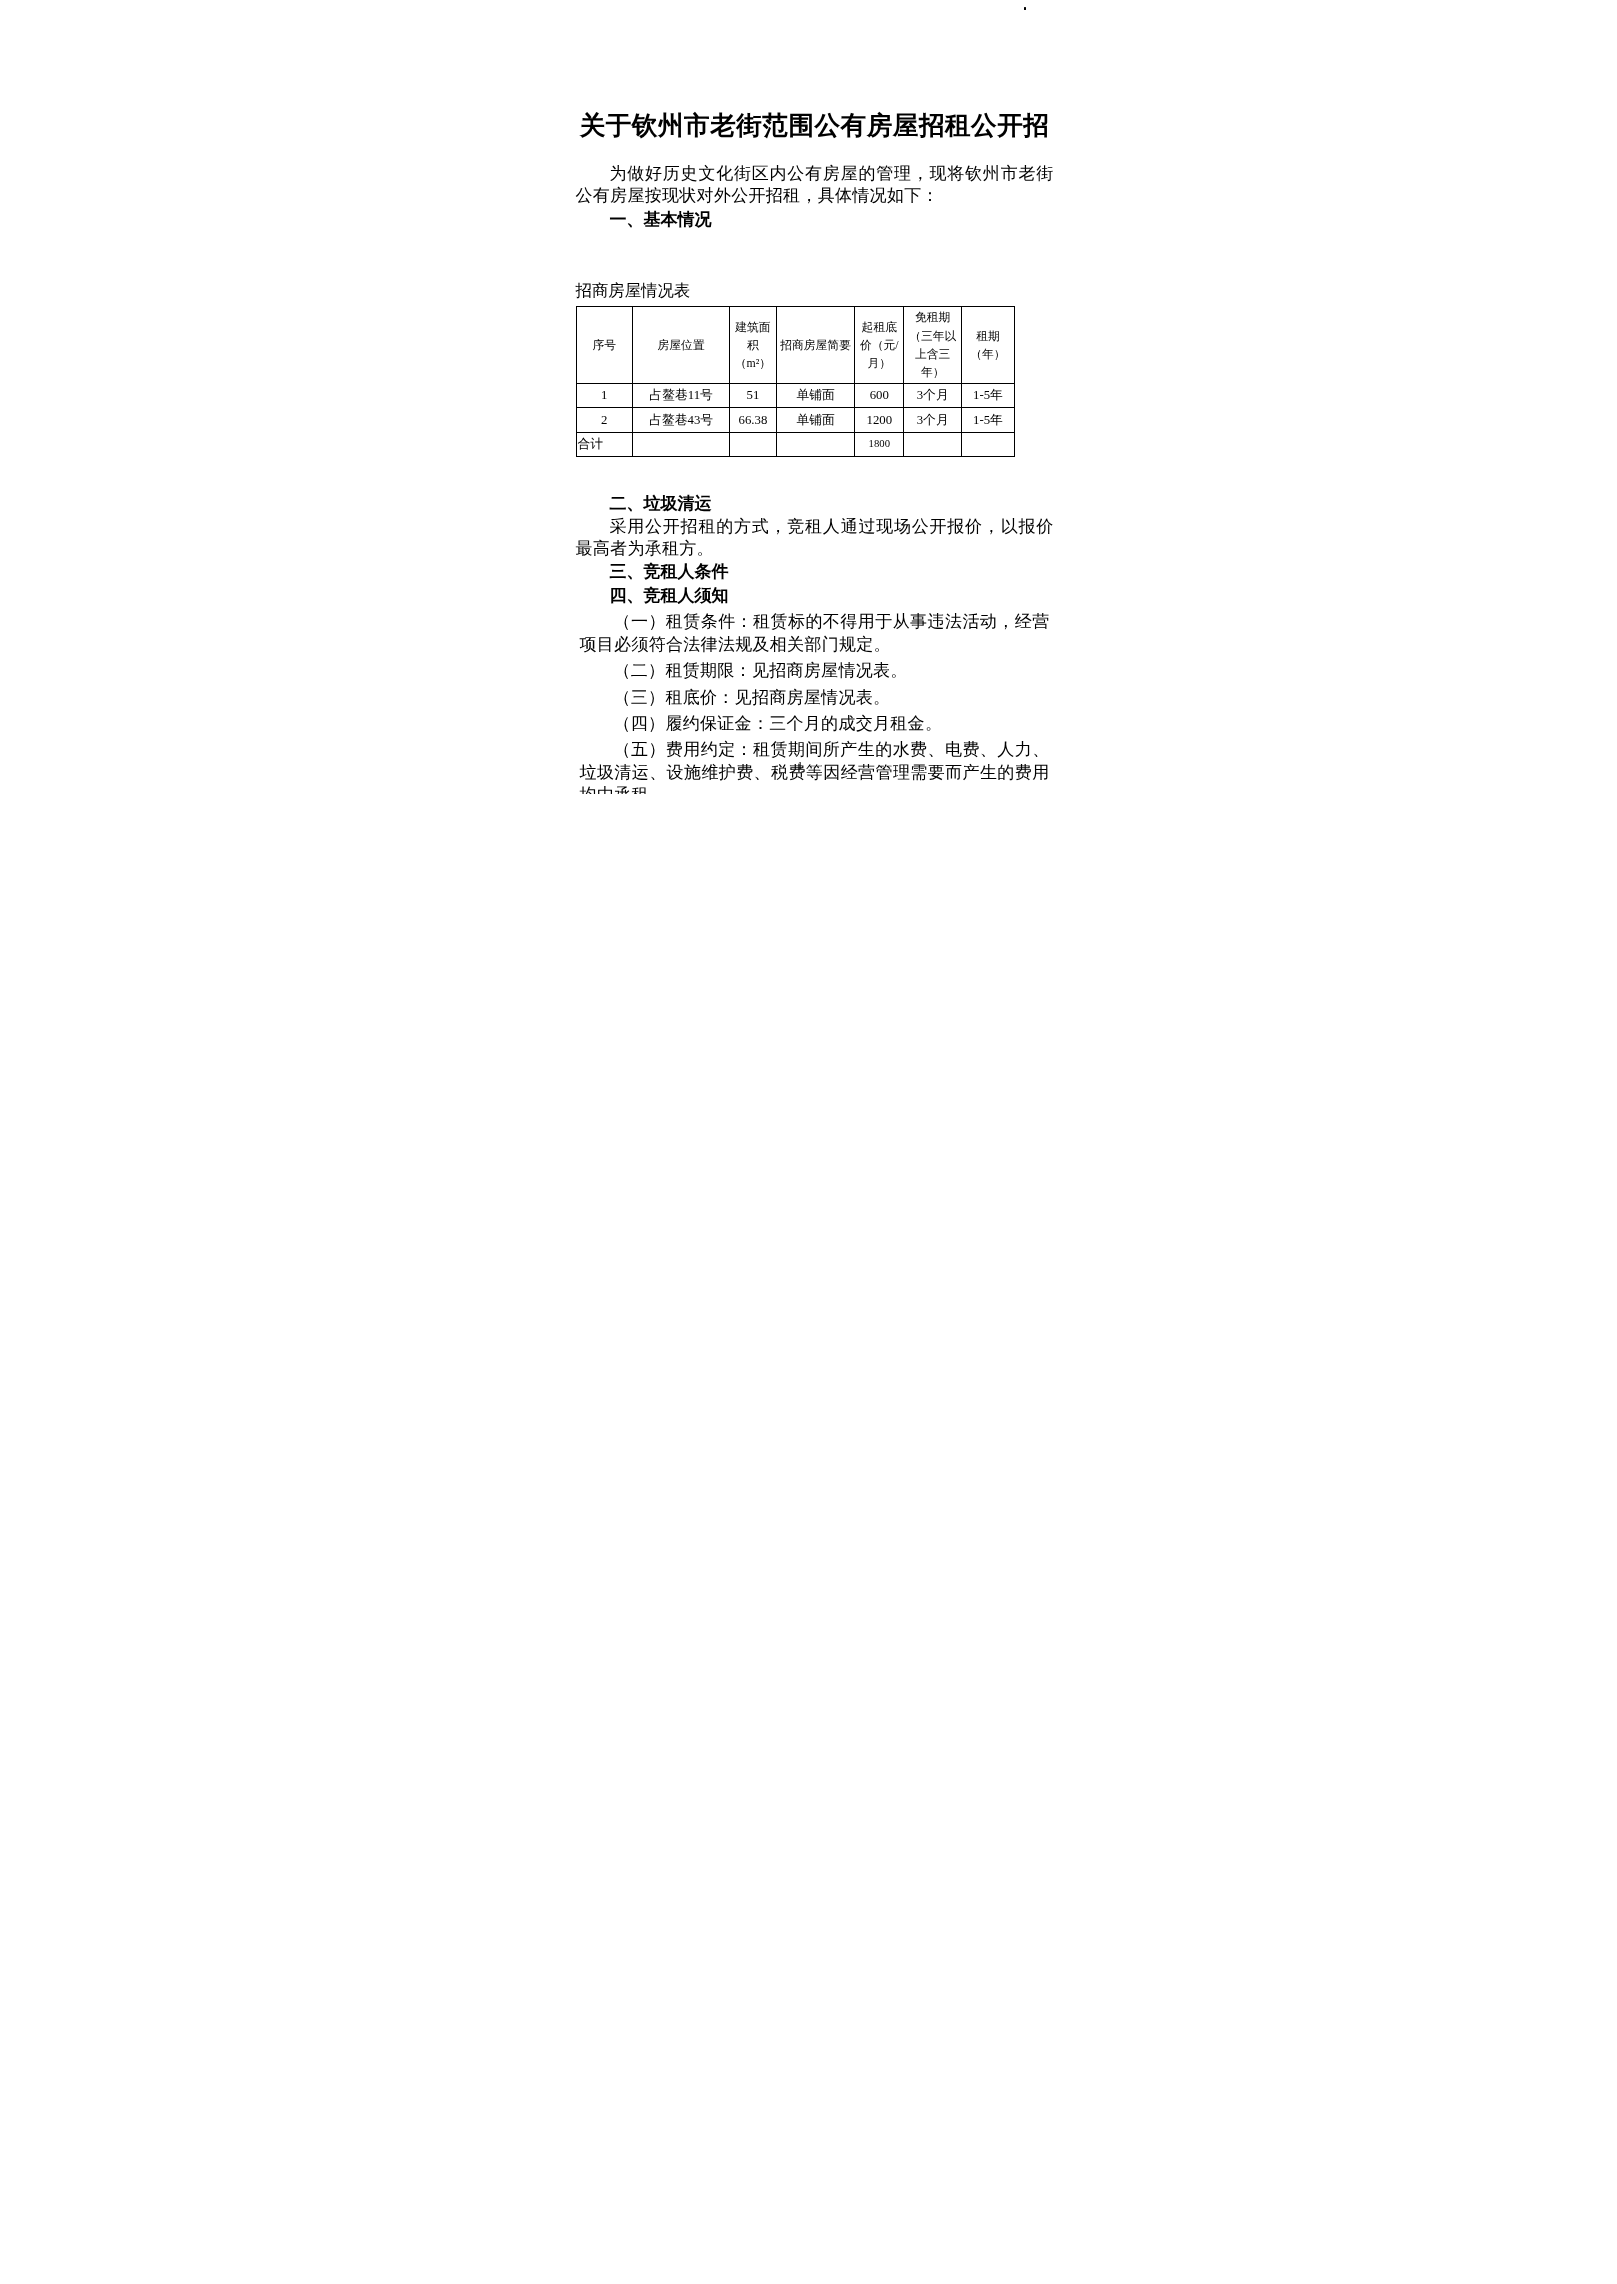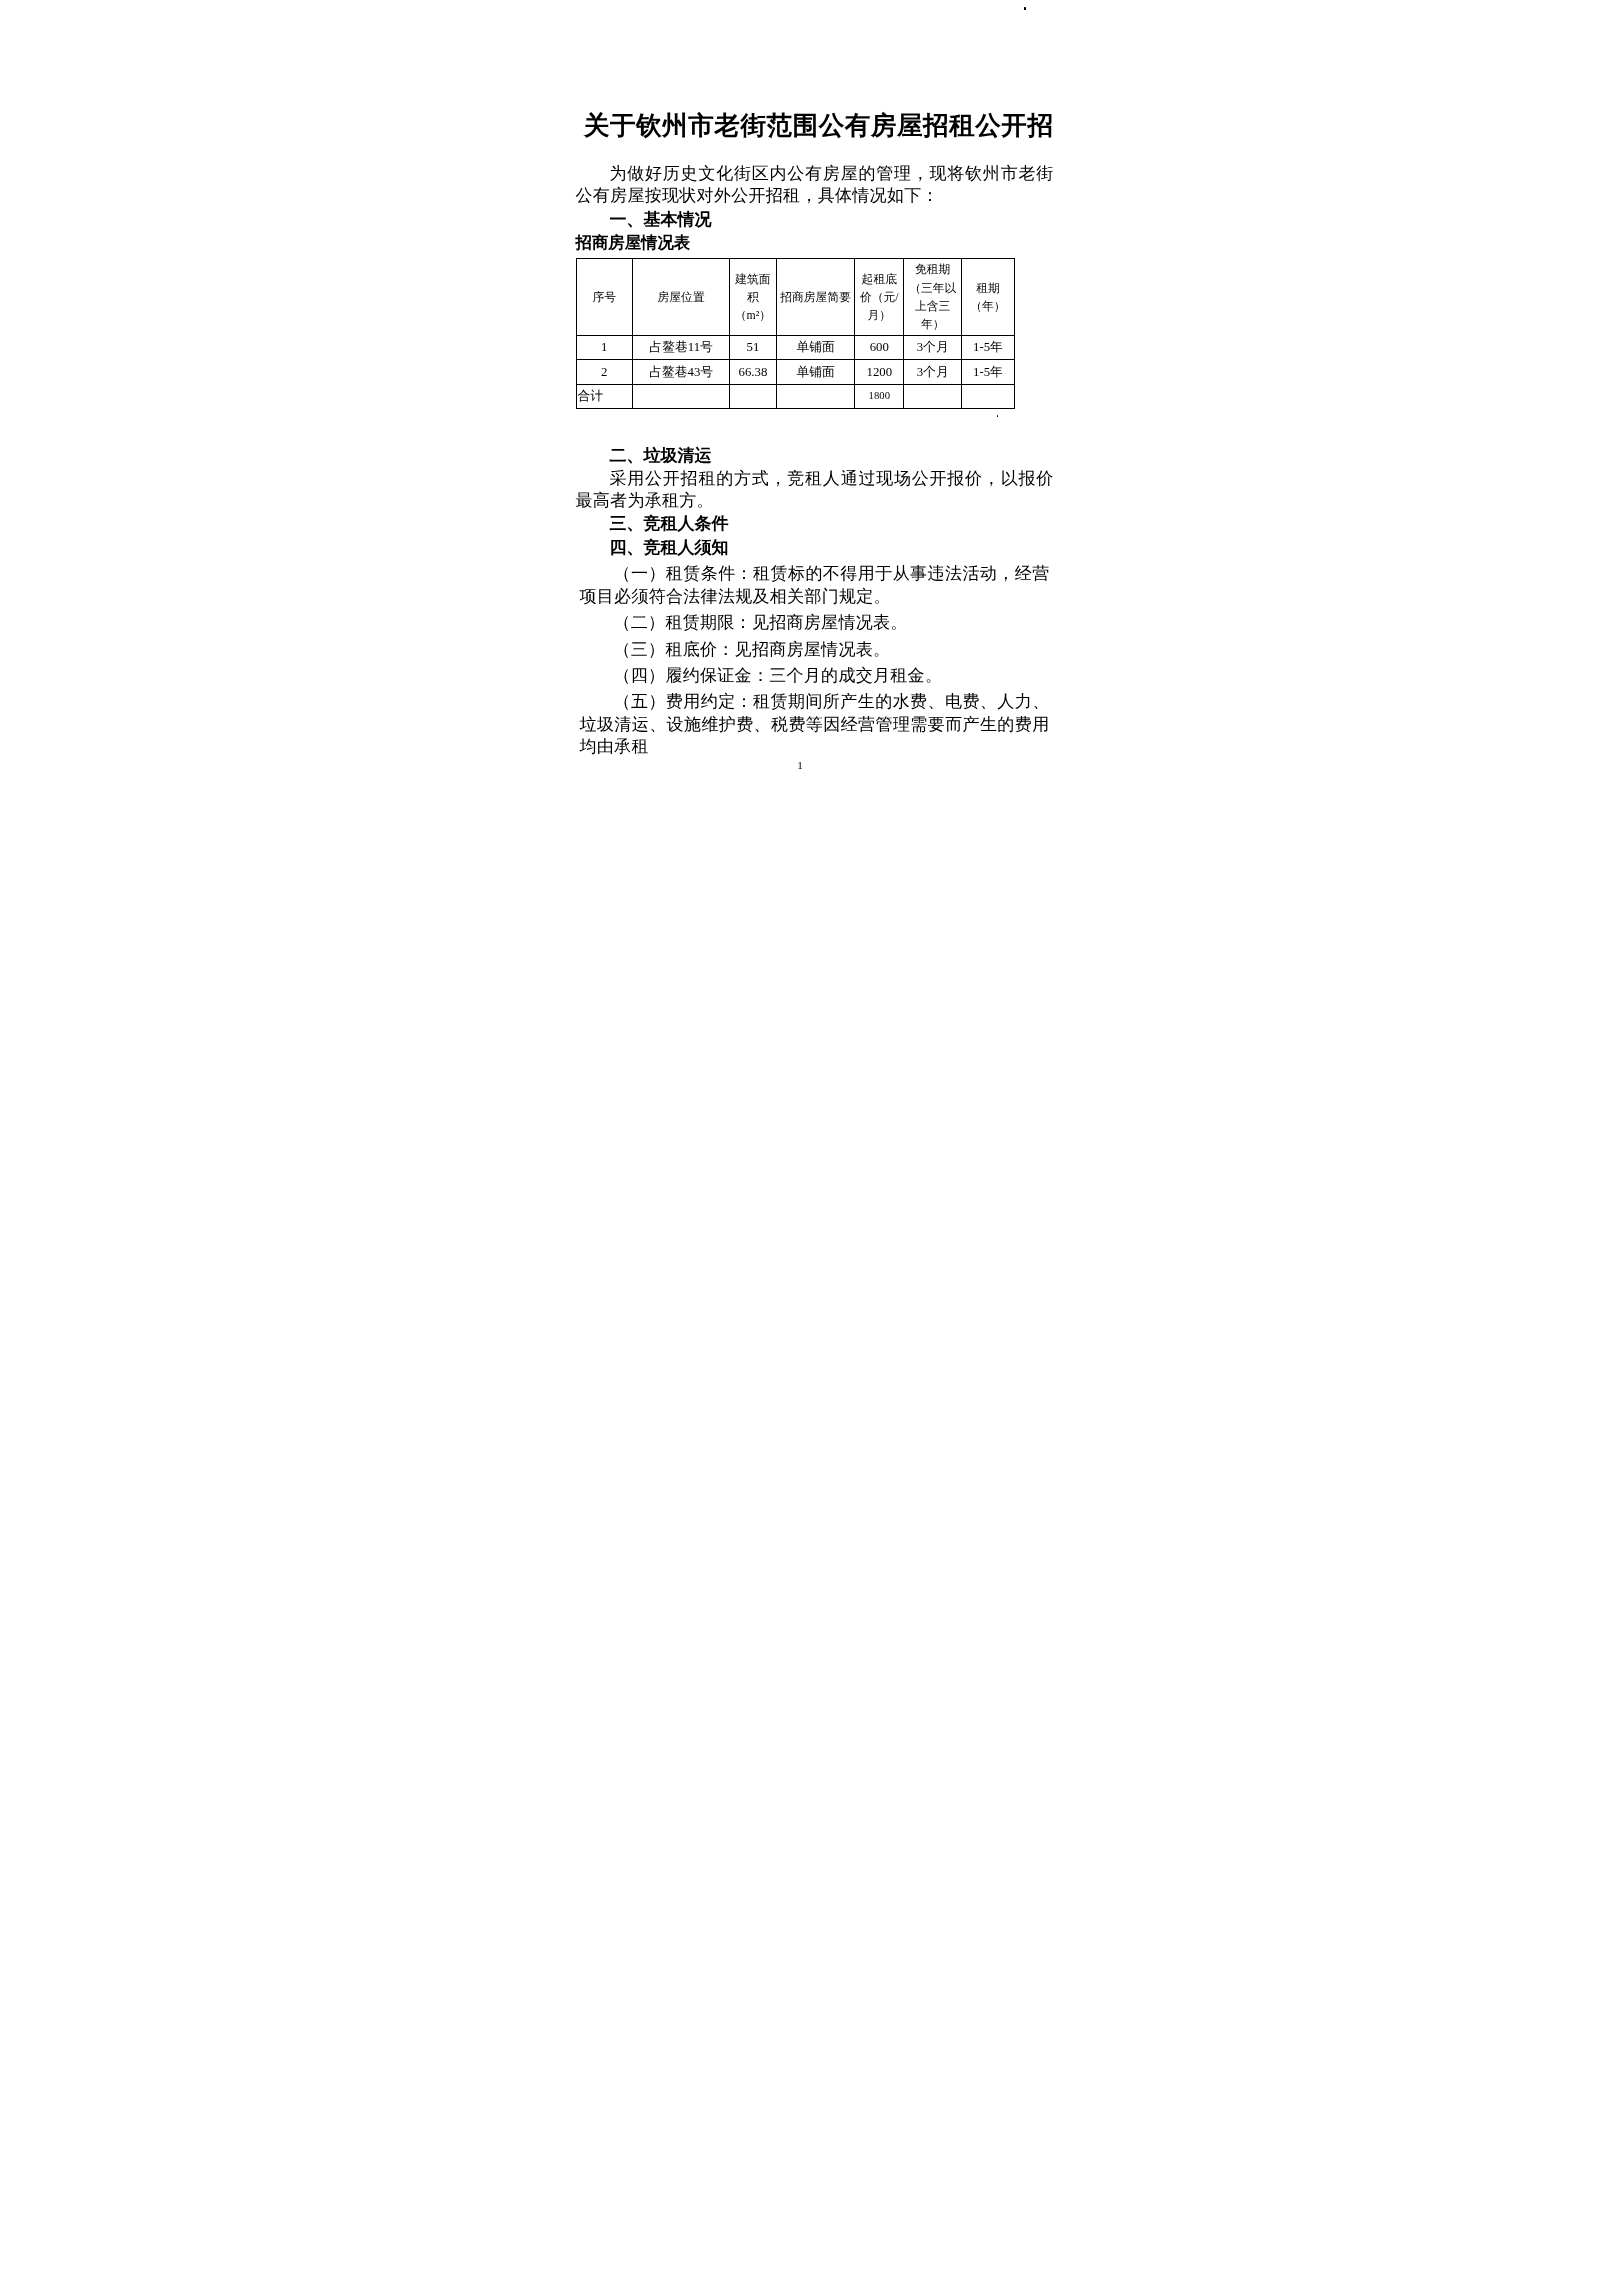--- a/index.html
+++ b/index.html
@@ -22,43 +22,44 @@
   .doc-title {
     margin: 0 0 0 0;
     text-align: center;
     font-family: "Liberation Sans", "DejaVu Sans", sans-serif;
     font-weight: bold;
     font-size: 25.6px;
     line-height: 1.6;
     letter-spacing: 0.5px;
     color: #000;
   }
-  .doc-title .tline { display: block; text-align: right; }
+  .doc-title .tline { display: block; }
   .body-para {
     margin: 0;
     font-size: 17px;
     line-height: 1.32;
     text-align: justify;
     text-indent: 2em;
     letter-spacing: 0.3px;
   }
   .intro { margin-top: 17px; }
   .sec-heading {
     margin: 1px 0 0 0;
     font-family: Liberation Sans, sans-serif;
     font-weight: bold;
     font-size: 17px;
     line-height: 1.32;
     text-indent: 2em;
   }
   .table-label {
     font-family: "Liberation Sans", "DejaVu Sans", sans-serif;
-    font-weight: bold;
+    font-weight: normal;
     font-size: 16.4px;
     line-height: 1.35;
+    margin-top: 48px;
   }
   table.housing {
     width: 439px;
     margin-top: 5.1px;
     border-collapse: collapse;
     table-layout: fixed;
     border: 1.5px solid #000;
   }
   table.housing th, table.housing td {
     border-left: 1px solid #000;

